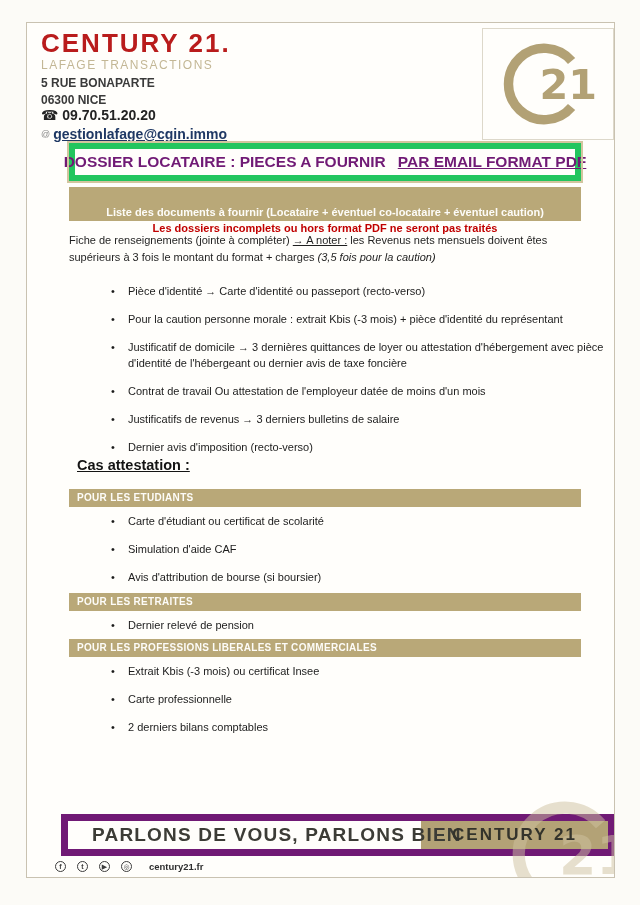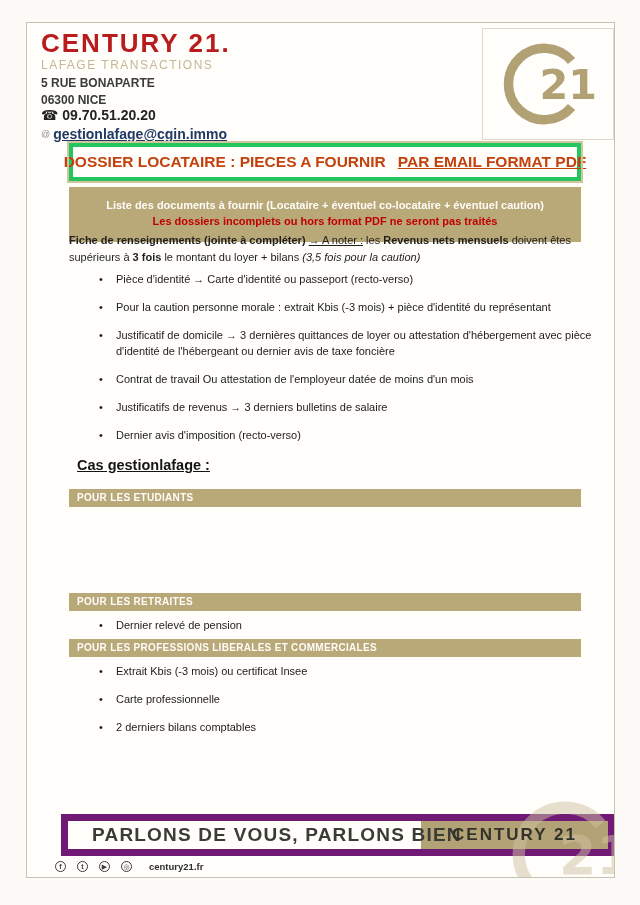--- a/index.html
+++ b/index.html
@@ -20,39 +20,39 @@
   .email-row{margin-top:3px;}
   .at{font-size:9px;color:#8a8a8a;vertical-align:2px;margin-right:3px;}
   .email{font-size:14px;font-weight:bold;color:#1f3864;text-decoration:underline;cursor:pointer;}
   .logo-box{
     position:absolute;left:455px;top:5px;width:130px;height:110px;
     border:1px solid #ddd8ca;display:flex;align-items:center;justify-content:center;
   }
   
   .title-box{
     position:absolute;left:42px;top:120px;width:512px;height:38px;box-sizing:border-box;
-    border:4px solid #22c55e;outline:2px solid #d2c59e;background:#fffefb;
+    border:6px solid #22c55e;outline:2px solid #d2c59e;background:#fffefb;
     display:flex;align-items:center;justify-content:center;
-    font-size:15.5px;font-weight:bold;color:#c2410c;white-space:nowrap;
+    font-size:15.5px;font-weight:bold;color:#701a75;white-space:nowrap;
   }
   .title-box .u{text-decoration:underline;margin-left:12px;}
   
   .notice{
-    position:absolute;left:42px;top:164px;width:512px;height:55px;box-sizing:border-box;
-    background:#b9a878;text-align:center;padding-top:10px;
+    position:absolute;left:42px;top:164px;width:512px;height:34px;box-sizing:border-box;
+    background:#b9a878;text-align:center;padding-top:17px;
   }
   .notice .l1{font-size:11px;font-weight:bold;color:#fdfcf8;line-height:16px;}
   .notice .l2{font-size:11px;font-weight:bold;color:#c00000;line-height:17px;}
   
   .intro{position:absolute;left:42px;top:209px;width:512px;font-size:11px;line-height:17px;color:#1f1f1f;}
-  .intro b{font-weight:bold;}
+  .intro b{font-weight:normal;}
   .intro .un{text-decoration:underline;}
   .intro i{font-style:italic;}
   
-  ul.doc-list{list-style:none;margin:0;padding:0;width:524px;}
+  ul.doc-list{list-style:none;margin:12px;padding:0;width:524px;}
   ul.doc-list li{
     position:relative;padding-left:47px;font-size:11px;line-height:16px;
     margin-bottom:12px;color:#1c1c1c;
   }
   ul.doc-list li::before{content:"\2022";position:absolute;left:30px;top:0;color:#1a1a1a;}
   .main-list{position:absolute;left:42px;top:248px;}
   
   .cas{position:absolute;left:50px;top:434px;font-size:14.5px;font-weight:bold;
        text-decoration:underline;color:#141414;}
   .sec{position:absolute;left:42px;width:512px;}
@@ -111,35 +111,40 @@
   <div class="title-box">
     <span>DOSSIER LOCATAIRE : PIECES A FOURNIR</span>
     <span class="u">PAR EMAIL FORMAT PDF</span>
   </div>
 
   <div class="notice">
     <div class="l1">Liste des documents à fournir (Locataire + éventuel co-locataire + éventuel caution)</div>
     <div class="l2">Les dossiers incomplets ou hors format PDF ne seront pas traités</div>
   </div>
 
-  <div class="intro"><b>Fiche de renseignements (jointe à compléter) </b><span class="un">→ A noter :</span><span> les </span><b>Revenus nets mensuels</b><span> doivent êtes supérieurs à </span><b>3 fois</b><span> le montant du loyer + bilans </span><i>(3,5 fois pour la caution)</i></div>
+  <div class="intro"><b>Fiche de renseignements (jointe à compléter) </b><span class="un">→ A noter :</span><span> les </span><b>Revenus nets mensuels</b><span> doivent êtes supérieurs à </span><b>3 fois</b><span> le montant du format + charges </span><i>(3,5 fois pour la caution)</i></div>
 
   <ul class="doc-list main-list">
     <li>Pièce d'identité → Carte d'identité ou passeport (recto-verso)</li>
     <li>Pour la caution personne morale : extrait Kbis (-3 mois) + pièce d'identité du représentant</li>
     <li>Justificatif de domicile → 3 dernières quittances de loyer ou attestation d'hébergement avec pièce d'identité de l'hébergeant ou dernier avis de taxe foncière</li>
     <li>Contrat de travail Ou attestation de l'employeur datée de moins d'un mois</li>
     <li>Justificatifs de revenus → 3 derniers bulletins de salaire</li>
     <li>Dernier avis d'imposition (recto-verso)</li>
   </ul>
 
-  <div class="cas">Cas gestionlafage :</div>
+  <div class="cas">Cas attestation :</div>
 
   <div class="sec sec-etudiants">
     <div class="sec-banner">POUR LES ETUDIANTS</div>
+    <ul class="doc-list">
+      <li>Carte d'étudiant ou certificat de scolarité</li>
+      <li>Simulation d'aide CAF</li>
+      <li>Avis d'attribution de bourse (si boursier)</li>
+    </ul>
   </div>
 
   <div class="sec sec-retraites">
     <div class="sec-banner">POUR LES RETRAITES</div>
     <ul class="doc-list">
       <li>Dernier relevé de pension</li>
     </ul>
   </div>
 
   <div class="sec sec-prof">

